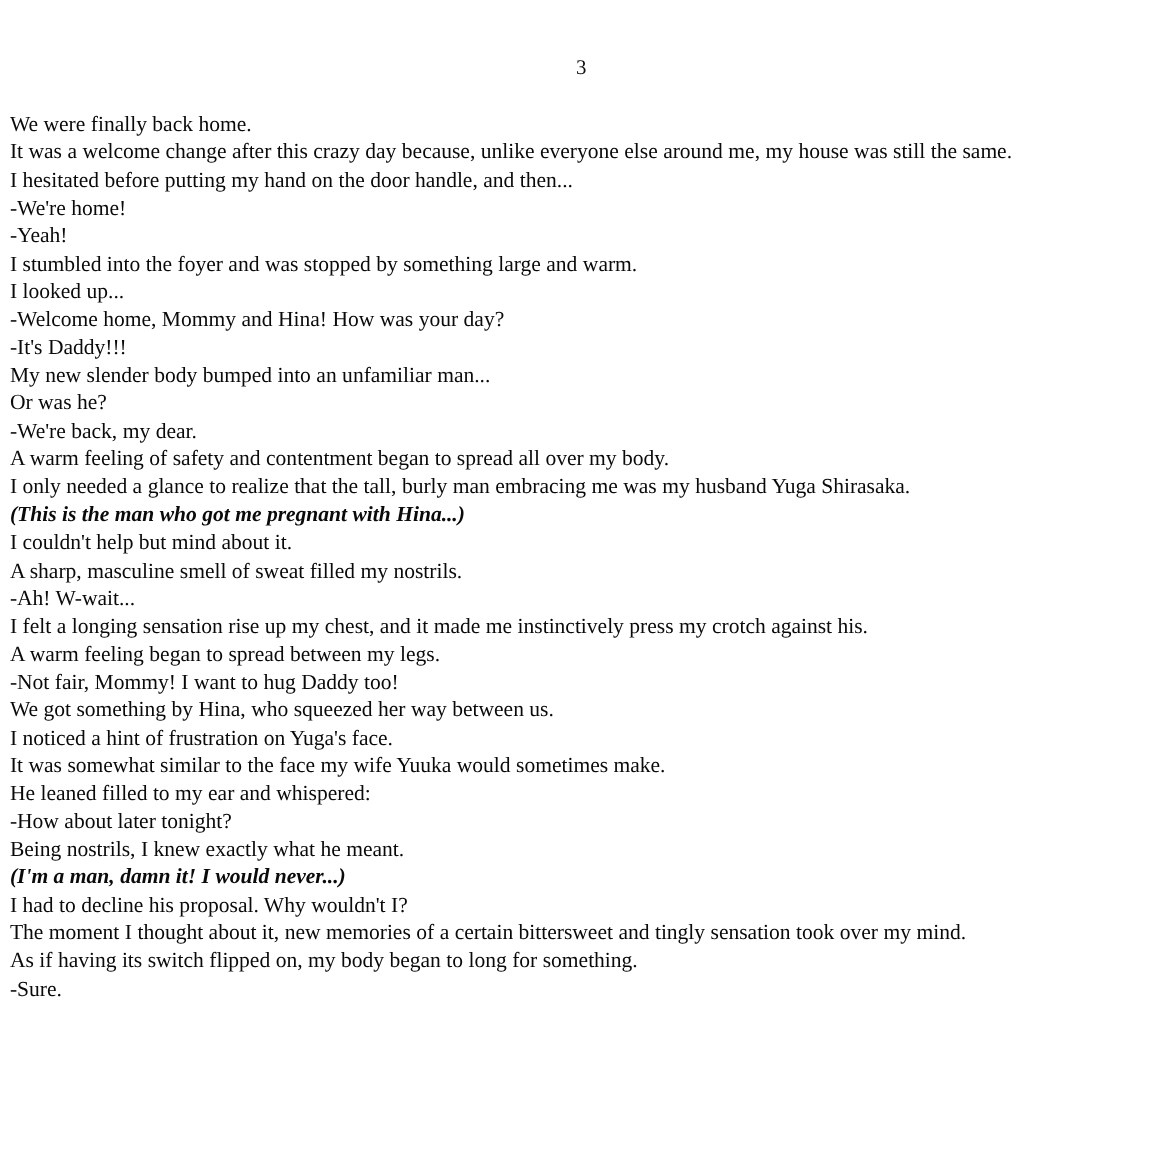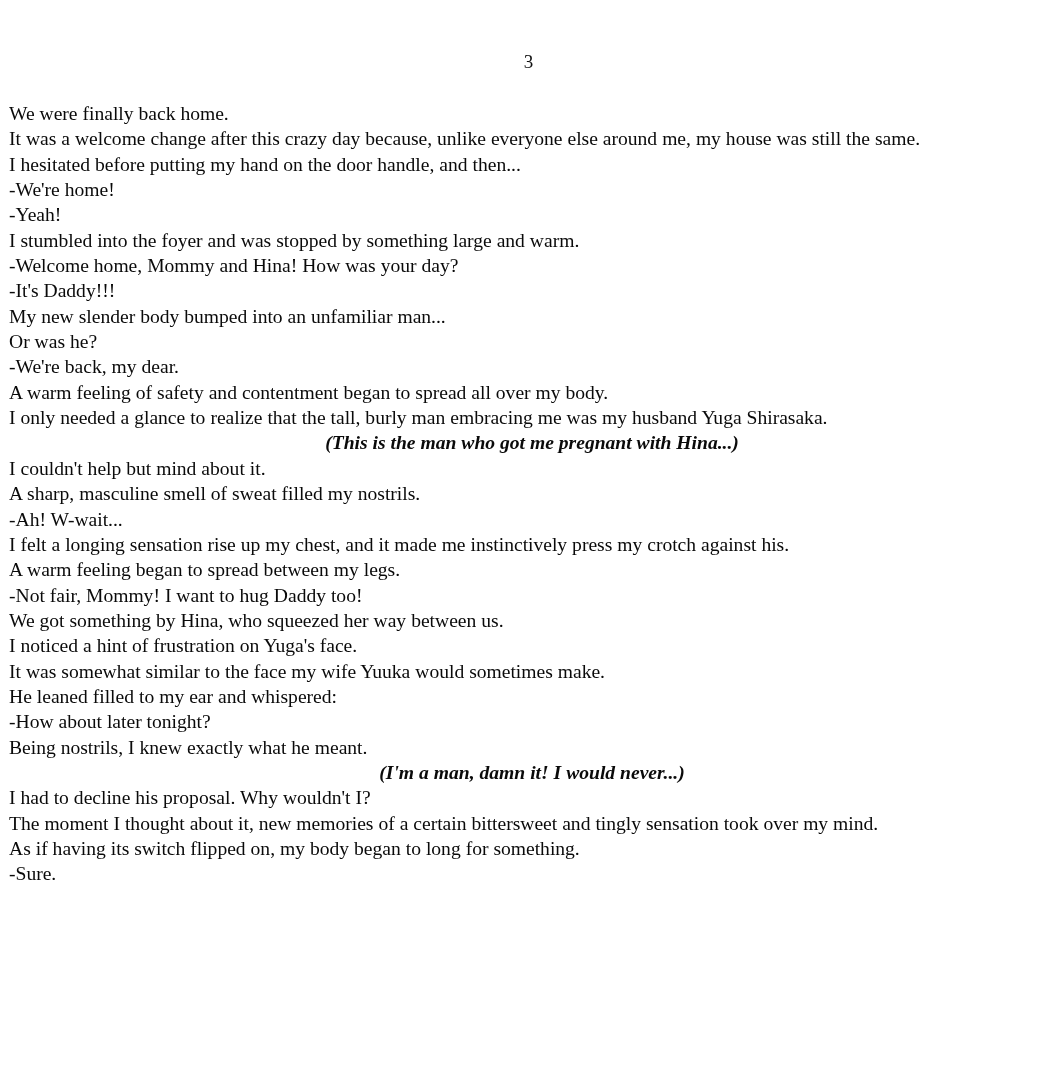--- a/index.html
+++ b/index.html
@@ -59,21 +59,20 @@
     word-spacing: 0.1px;
     text-align: left;
     white-space: normal;
     margin: 0;
     padding: 0;
   }
 
   .text-line.thought {
     font-style: italic;
     font-weight: 700;
-    text-align: center;
   }
 
   
   .text-line.wrapping {
     max-width: 1046px;
   }
 </style>
 </head>
 <body>
 
@@ -83,20 +82,21 @@
     <span class="page-number">3</span>
   </div>
 
   <div class="body-text">
       <p class="text-line wrapping">We were finally back home.</p>
       <p class="text-line wrapping">It was a welcome change after this crazy day because, unlike everyone else around me, my house was still the same.</p>
       <p class="text-line wrapping">I hesitated before putting my hand on the door handle, and then...</p>
       <p class="text-line wrapping">-We're home!</p>
       <p class="text-line wrapping">-Yeah!</p>
       <p class="text-line wrapping">I stumbled into the foyer and was stopped by something large and warm.</p>
+      <p class="text-line wrapping">I looked up...</p>
       <p class="text-line wrapping">-Welcome home, Mommy and Hina! How was your day?</p>
       <p class="text-line wrapping">-It's Daddy!!!</p>
       <p class="text-line wrapping">My new slender body bumped into an unfamiliar man...</p>
       <p class="text-line wrapping">Or was he?</p>
       <p class="text-line wrapping">-We're back, my dear.</p>
       <p class="text-line wrapping">A warm feeling of safety and contentment began to spread all over my body.</p>
       <p class="text-line wrapping">I only needed a glance to realize that the tall, burly man embracing me was my husband Yuga Shirasaka.</p>
       <p class="text-line wrapping thought">(This is the man who got me pregnant with Hina...)</p>
       <p class="text-line wrapping">I couldn't help but mind about it.</p>
       <p class="text-line wrapping">A sharp, masculine smell of sweat filled my nostrils.</p>

